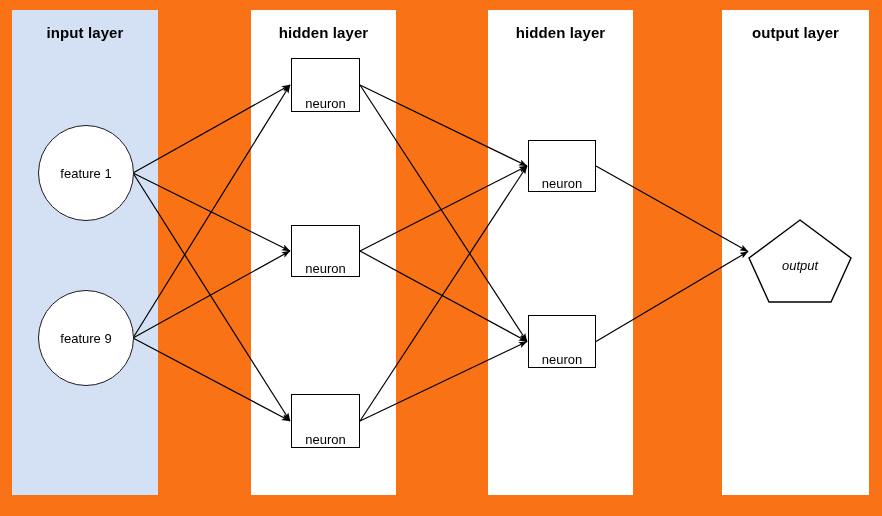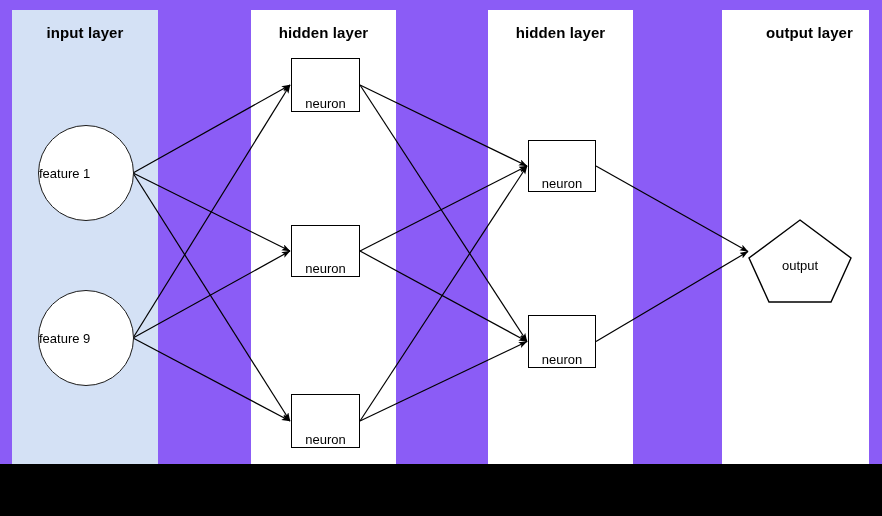--- a/index.html
+++ b/index.html
@@ -1,43 +1,43 @@
 <!DOCTYPE html>
 <html><head>
 <meta charset="utf-8">
 <style>
   html,body{margin:0;padding:0;background:#000;}
-  #stage{position:relative;width:882px;height:464px;background:#8b5cf6;overflow:hidden;
+  #stage{position:relative;width:882px;height:516px;background:#f97316;overflow:hidden;
          font-family:"Liberation Sans", sans-serif;}
   .layer-box{position:absolute;box-sizing:border-box;}
   .layer-title{position:absolute;width:100%;text-align:center;font-weight:bold;
                font-size:15px;color:#000;letter-spacing:.1px;}
   svg.edges{position:absolute;left:0;top:0;width:882px;height:516px;pointer-events:none;}
   .shape-circle{position:absolute;border:1.4px solid #1a1a1a;border-radius:50%;
                 background:#fff;box-sizing:border-box;display:flex;align-items:center;
-                justify-content:flex-start;font-size:13px;color:#000;}
+                justify-content:center;font-size:13px;color:#000;}
   .shape-rect{position:absolute;border:1.6px solid #000;background:#fff;box-sizing:border-box;
               display:flex;align-items:flex-end;justify-content:center;font-size:13px;color:#000;}
-  .penta-wrap{position:absolute;}
+  .penta-wrap{position:absolute;font-style:italic;}
   .penta-label{position:absolute;width:100%;text-align:center;font-size:13px;color:#000;}
 </style>
 </head>
 <body>
 
 <div id="stage">
 
   <div class="layer-box" style="left: 12px; top: 10px; width: 146px; height: 485px; background: rgb(212, 225, 245); border: 1px solid rgb(212, 225, 245);"></div>
   <div class="layer-box" style="left: 251px; top: 10px; width: 145px; height: 485px; background: rgb(255, 255, 255); border: 1px solid rgb(255, 255, 255);"></div>
   <div class="layer-box" style="left: 488px; top: 10px; width: 145px; height: 485px; background: rgb(255, 255, 255); border: 1px solid rgb(255, 255, 255);"></div>
   <div class="layer-box" style="left: 722px; top: 10px; width: 147px; height: 485px; background: rgb(255, 255, 255); border: 1px solid rgb(255, 255, 255);"></div>
 
   <div class="layer-title" style="left: 12px; width: 146px; top: 24px;">input layer</div>
   <div class="layer-title" style="left: 251px; width: 145px; top: 24px;">hidden layer</div>
   <div class="layer-title" style="left: 488px; width: 145px; top: 24px;">hidden layer</div>
-  <div class="layer-title" style="left: 706px; width: 147px; top: 24px; text-align: right;">output layer</div>
+  <div class="layer-title" style="left: 722px; width: 147px; top: 24px;">output layer</div>
 
   <svg class="edges" viewBox="0 0 882 516">
     <defs>
       <marker id="ah" markerWidth="9" markerHeight="9" refX="8.2" refY="3.2" orient="auto" markerUnits="userSpaceOnUse">
         <path d="M0,0 L8.6,3.2 L0,6.4 L2,3.2 Z" fill="#000"></path>
       </marker>
     </defs>
     <g id="edge-group" stroke="#000" stroke-width="1.2" fill="none">
         <line x1="133" y1="173" x2="290" y2="85" marker-end="url(#ah)"></line>
         <line x1="133" y1="173" x2="290" y2="251" marker-end="url(#ah)"></line>

